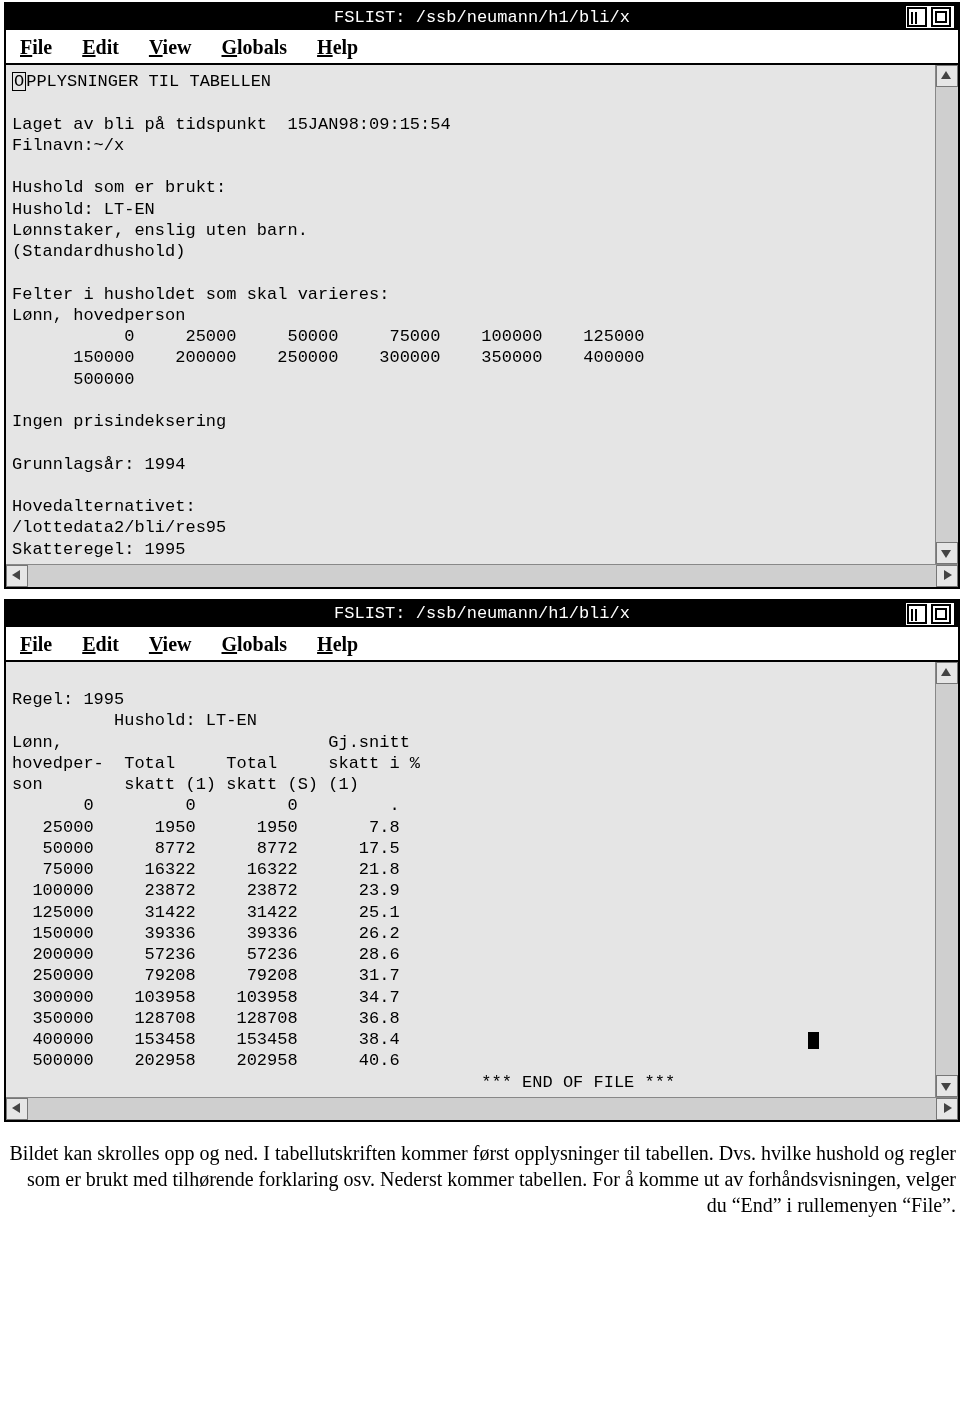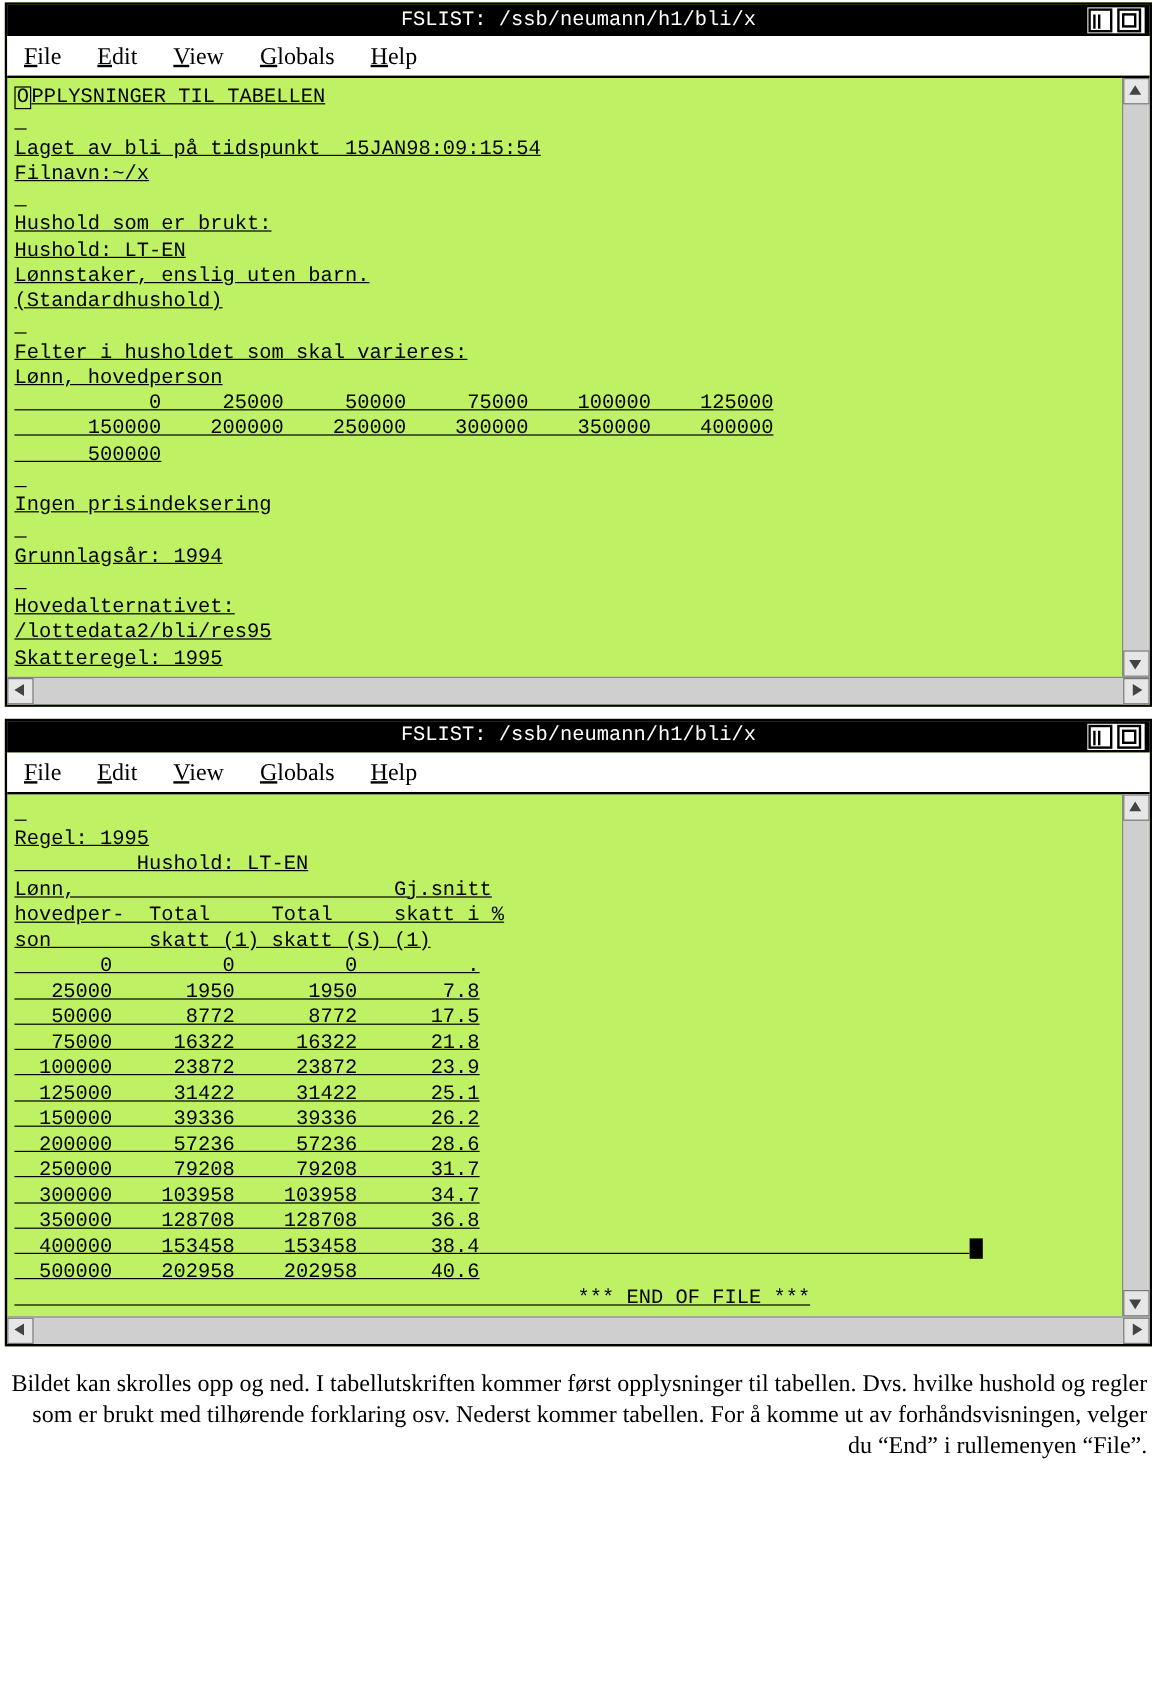--- a/index.html
+++ b/index.html
@@ -6,21 +6,21 @@
     margin: 0;
     padding: 0;
     background: #fff;
     font-family: "Courier New", monospace;
     font-size: 17px;
     width: 960px;
   }
   .window {
     border: 2px solid #000;
     margin: 2px 0 10px 4px;
-    background: #bef264;
+    background: #e5e5e5;
   }
   .titlebar {
     background: #000;
     color: #fff;
     display: flex;
     align-items: center;
     height: 26px;
     position: relative;
   }
   .titlebar-text {
@@ -41,34 +41,34 @@
   .menubar {
     border-bottom: 2px solid #000;
     padding: 6px 14px 4px 14px;
     font-family: "Times New Roman", serif;
     font-size: 20px;
     background: #fff;
   }
   .menu-item {
     display: inline-block;
     margin-right: 30px;
+    font-weight: bold;
   }
   .menu-item .ul { text-decoration: underline; }
   .content-area {
     display: flex;
   }
   .content {
     flex: 1;
     padding: 6px 19px 4px 6px;
     font-family: "Courier New", monospace;
     font-size: 17px;
     line-height: 1.25;
     white-space: pre;
     overflow: hidden;
-    text-decoration: underline;
   }
   .vscroll {
     width: 22px;
     background: #cfcfcf;
     position: relative;
     border-left: 1px solid #888;
   }
   .vscroll .arrow {
     width: 20px;
     height: 20px;

